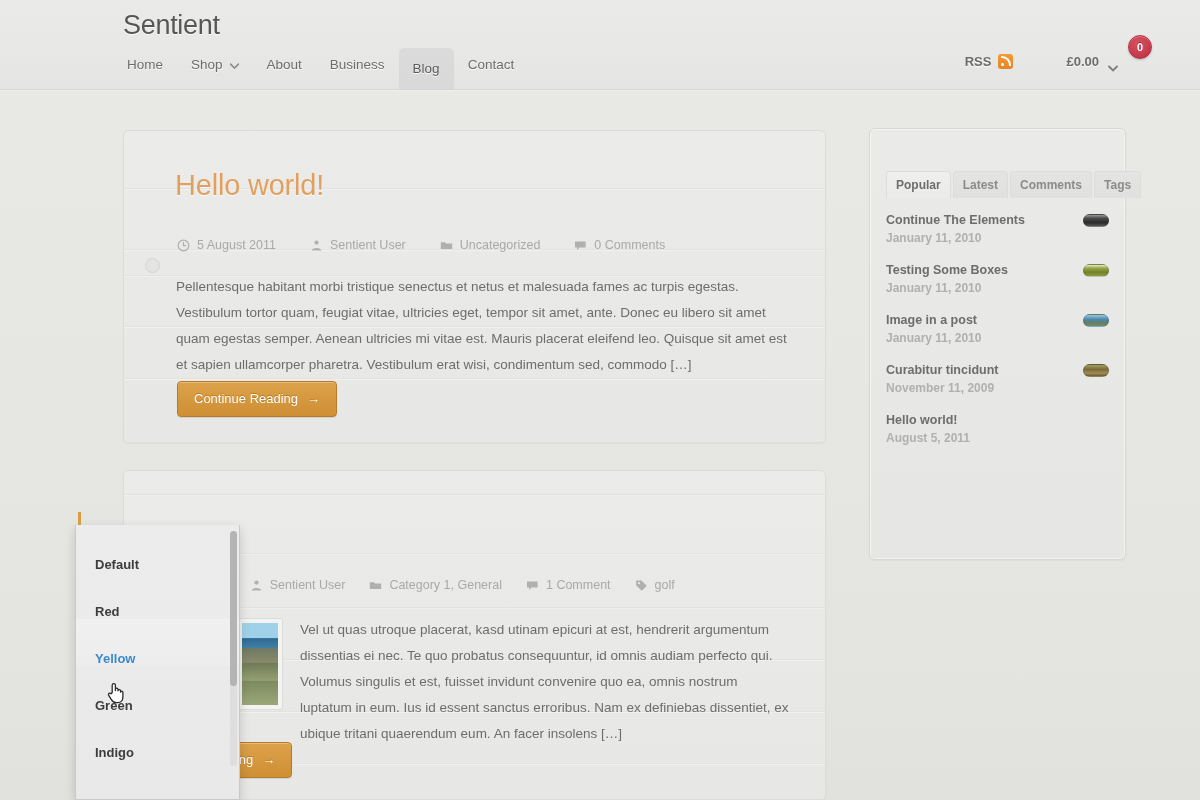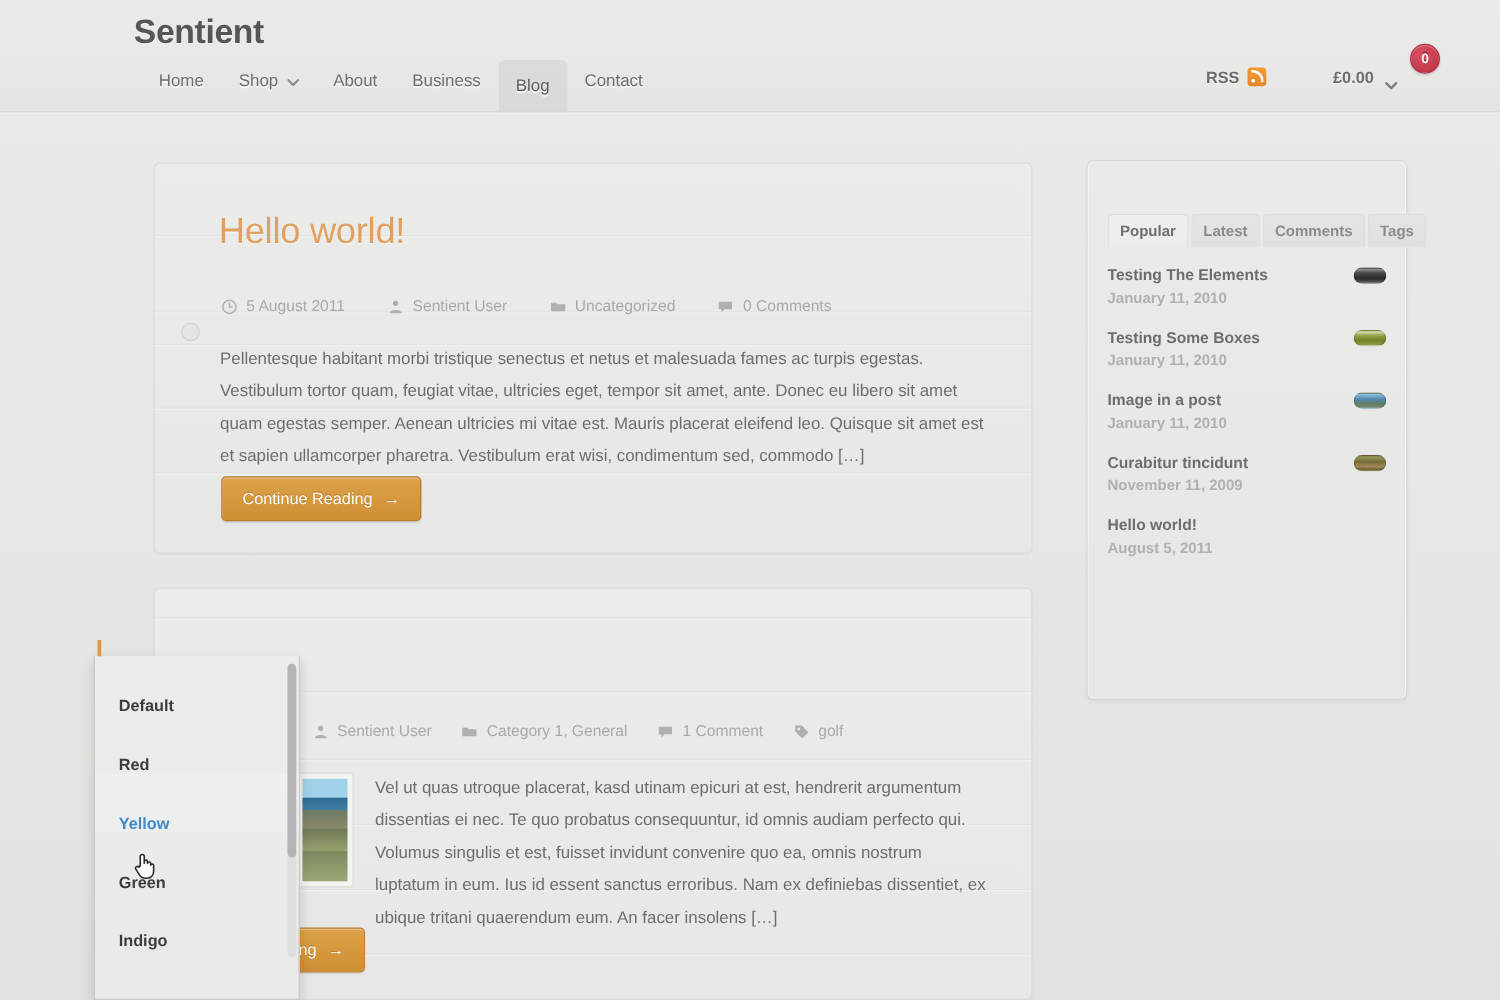--- a/index.html
+++ b/index.html
@@ -15,22 +15,22 @@
 
   
   #header {
     position: absolute; left: 0; top: 0; width: 1200px; height: 90px;
     background: linear-gradient(180deg, #eaeae8 0%, #e8e8e6 55%, #e4e4e2 100%);
   }
   #header-inner {
     position: relative; width: 1200px; height: 90px;
   }
   #site-title {
-    position: absolute; left: 107px; top: 10px;
-    font-size: 27px; font-weight: bold; color: #565656;
+    position: absolute; left: 123px; top: 10px;
+    font-size: 27px; font-weight: normal; color: #565656;
     letter-spacing: -0.3px;
     text-shadow: 0 1px 0 #fafafa;
   }
   #nav {
     position: absolute; left: 113px; top: 48px;
     display: flex; align-items: flex-start;
   }
   .nav-item {
     position: relative;
     font-size: 13.5px; font-weight: normal; color: #6d6d6d;
@@ -458,21 +458,21 @@
       <div class="side-tab">
         <span>Comments</span>
       </div>
       <div class="side-tab">
         <span>Tags</span>
       </div>
     </div>
 
     <div id="sidebar-list">
       <div class="side-item">
-        <div class="side-item-title">Testing The Elements</div>
+        <div class="side-item-title">Continue The Elements</div>
         <div class="side-item-date">January 11, 2010</div>
         <div class="side-thumb" style="background:linear-gradient(180deg,#9a9a9a 0%,#4a4a4a 30%,#2a2a2a 70%,#585858 100%);"></div>
       </div>
       <div class="side-item">
         <div class="side-item-title">Testing Some Boxes</div>
         <div class="side-item-date">January 11, 2010</div>
         <div class="side-thumb" style="background:linear-gradient(180deg,#e8e8d0 0%,#9aa84a 28%,#6f8228 65%,#8f9c45 100%);"></div>
       </div>
       <div class="side-item">
         <div class="side-item-title">Image in a post</div>

